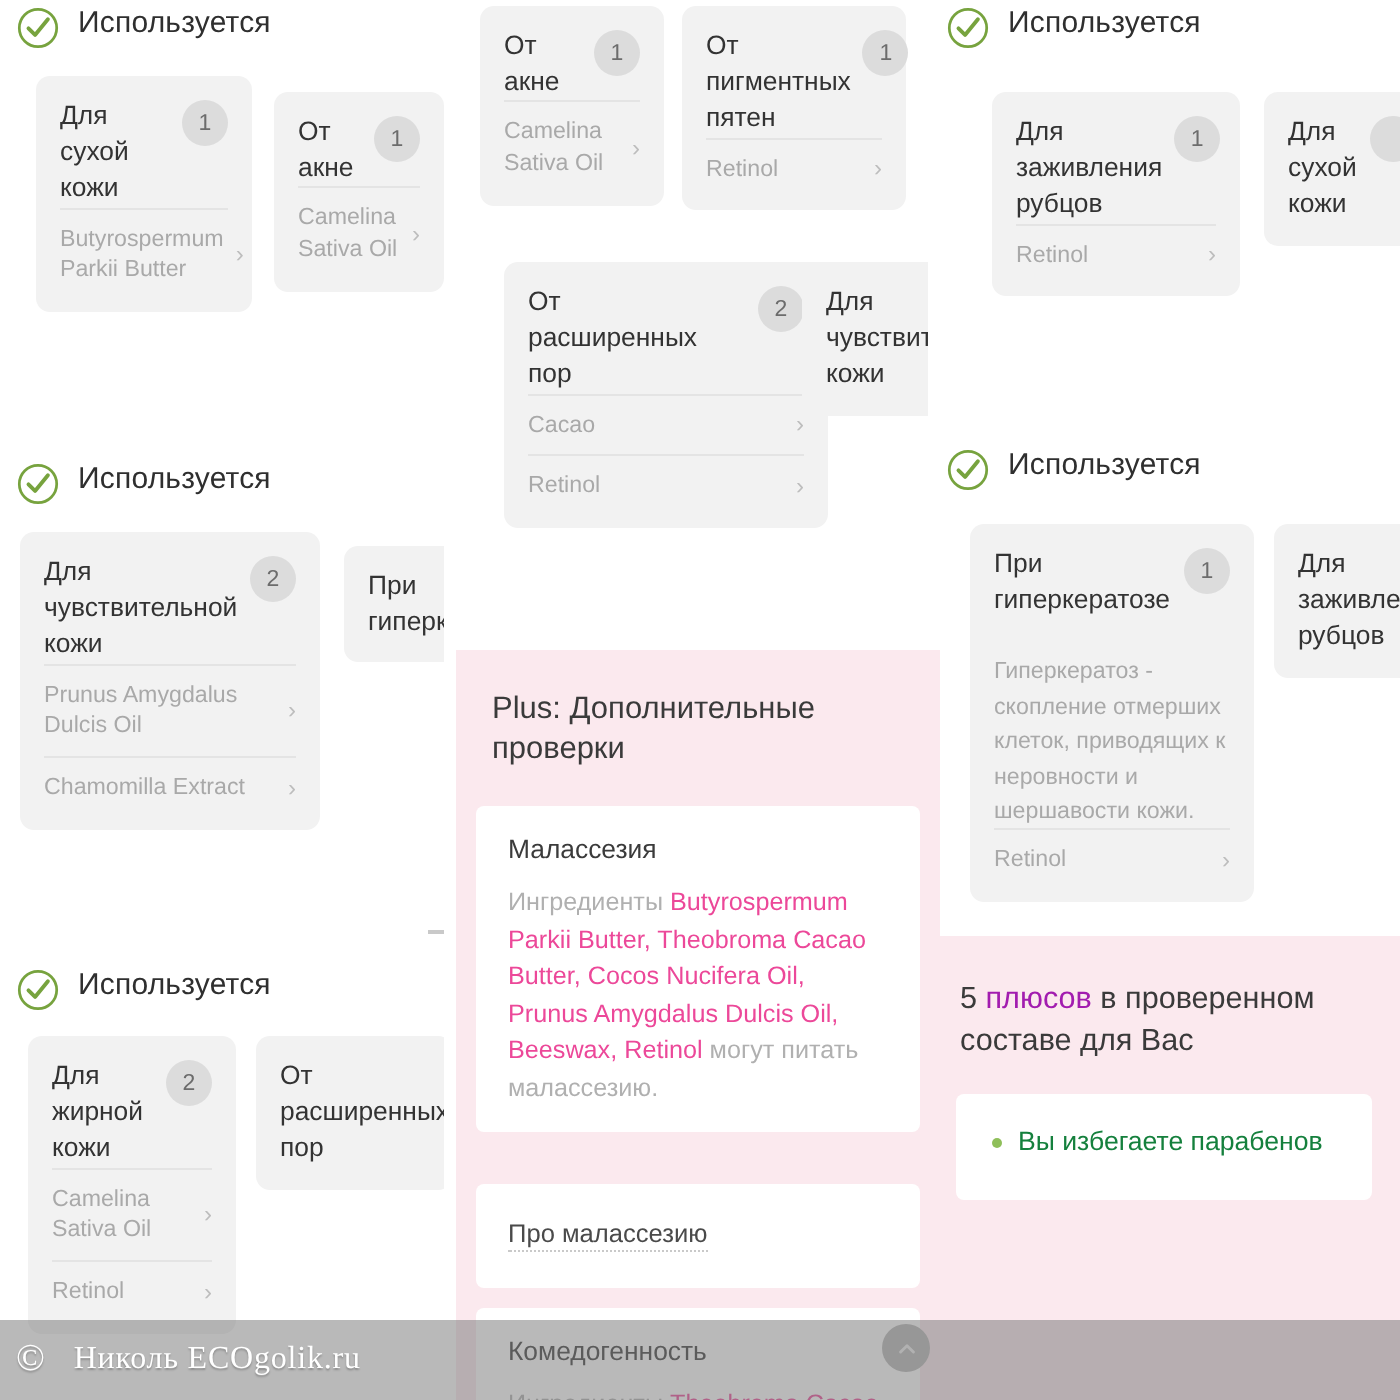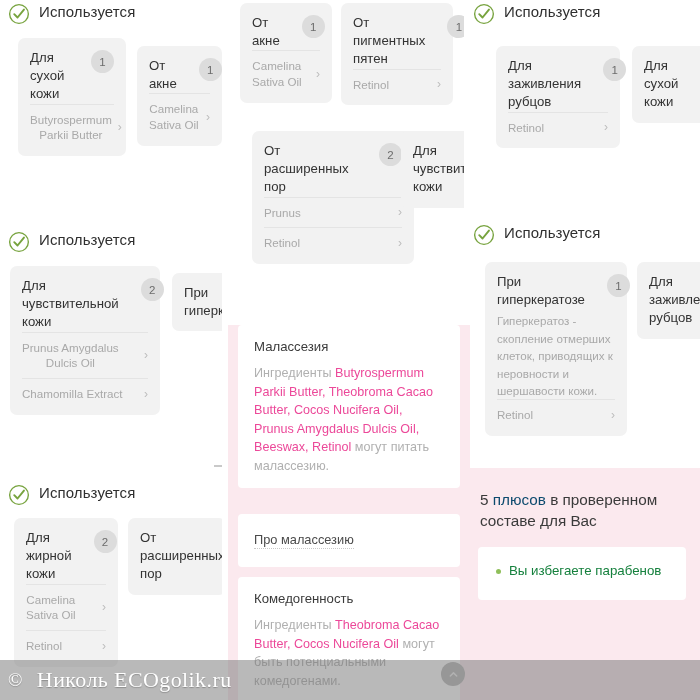--- a/index.html
+++ b/index.html
@@ -20,60 +20,60 @@
   .check-ico { width: 22px; height: 22px; flex: 0 0 22px; display:block; }
   .sec-title { font-size: 15px; color: #2f2f2f; letter-spacing: .1px; white-space: nowrap; }
 
   
   .bcard {
     position: absolute;
     background: #f2f2f2;
     border-radius: 7px;
     padding: 11px 12px 6px 12px;
   }
-  .bcard-top { display: flex; align-items: flex-start; justify-content: space-between; gap: 22px; }
+  .bcard-top { display: flex; align-items: flex-start; justify-content: space-between; gap: 6px; }
   .bcard-title {
     font-size: 13.2px; line-height: 1.38; color: #333333; font-weight: 400;
     white-space: pre-line;
   }
   .bcard-count {
     flex: 0 0 auto;
     width: 23px; height: 23px; border-radius: 50%;
     background: #dcdcdc; color: #6c6c6c;
     font-size: 11.5px; display: flex; align-items: center; justify-content: center;
     margin-top: 1px;
   }
   .bcard-desc {
-    font-size: 11.6px; line-height: 1.5; color: #a9a9a9; margin-top: 3px; white-space: pre-line;
+    font-size: 11.6px; line-height: 1.5; color: #a9a9a9; margin-top: 18px; white-space: pre-line;
   }
   .ing-row {
     display: flex; align-items: center; justify-content: space-between;
     border-top: 1px solid #e4e4e4;
     padding: 7px 0 7px 0;
     font-size: 11.6px; line-height: 1.35; color: #a9a9a9;
   }
   .ing-row:first-of-type { margin-top: 8px; }
-  .ing-name { white-space: pre-line; text-align: center; }
+  .ing-name { white-space: pre-line; }
   .chev { color: #bdbdbd; font-size: 12px; line-height: 1; padding-left: 6px; }
 
   
   .pink-panel { position: absolute; background: #fbe9ee; overflow: hidden; }
   .pink-head {
     font-size: 15.5px; line-height: 1.3; color: #3a3a3a; padding: 20px 18px 18px 18px;
     white-space: pre-line;
   }
   .white-card { background: #ffffff; margin: 0 10px 8px 10px; border-radius: 4px; padding: 14px 16px 13px 16px; }
   .wc-title { font-size: 13.2px; color: #3b3b3b; margin-bottom: 10px; }
   .wc-body { font-size: 12.6px; line-height: 1.47; color: #b0b0b0; }
   .wc-body b { color: #ec4899; font-weight: 400; }
   .wc-link { font-size: 12.8px; color: #4a4a4a; border-bottom: 1px dotted #c9c9c9; display: inline-block; padding-bottom: 1px; }
 
   
   .plus-head { font-size: 15.3px; line-height: 1.35; color: #3a3a3a; padding: 22px 16px 16px 16px; white-space: pre-line;}
-  .plus-head .hl { color: #0c4a6e; }
+  .plus-head .hl { color: #a21caf; }
   .plus-card { background:#ffffff; margin: 0 14px 0 14px; border-radius: 4px; padding: 16px 16px 22px 18px; }
   .plus-item-title { font-size: 13.3px; color: #15803d; position: relative; padding-left: 13px; }
   .plus-item-title:before {
     content:""; position:absolute; left:0; top: 6px; width:5px; height:5px; border-radius:50%; background:#8fbf5a;
   }
   .plus-item-body { font-size: 12.6px; line-height: 1.5; color: #b0b0b0; margin-top: 12px; }
 
   
   .dash { position:absolute; width: 11px; height: 0; border-top: 2px solid #c9c9c9; }
 
@@ -84,21 +84,21 @@
   }
   .scrolltop svg { display:block; }
 
   
   .wm-bar {
     position:absolute; left:0; width: 700px; background: rgba(120,120,120,.52);
     display:flex; align-items:center;
   }
   .wm-text {
     font-family: "Liberation Serif", "DejaVu Serif", serif;
-    font-size: 22px; color: #ffffff; letter-spacing: .4px; padding-left: 8px;
+    font-size: 16px; color: #ffffff; letter-spacing: .4px; padding-left: 8px;
     text-shadow: 0 1px 1px rgba(0,0,0,.25);
   }
   .wm-c { font-size: 19px; padding-right: 6px; }
 </style>
 </head>
 <body>
 
 <div id="stage">
 
   <div class="panel" style="left:0; top:0; width:222px; height:215px;">
@@ -166,21 +166,21 @@
     </div>
 
     <div class="bcard" style="left:24px; top:131px; width:162px;">
       <div class="bcard-top">
         <div class="bcard-title">От
 расширенных
 пор</div>
         <div class="bcard-count">2</div>
       </div>
       <div class="ing-row">
-        <span class="ing-name">Prunus</span>
+        <span class="ing-name">Cacao</span>
         <span class="chev">›</span>
       </div>
       <div class="ing-row">
         <span class="ing-name">Retinol</span>
         <span class="chev">›</span>
       </div>
     </div>
 
     <div class="bcard" style="left:173px; top:131px; width:72px; padding-bottom:11px;">
       <div class="bcard-top">
@@ -325,20 +325,22 @@
     <div class="bcard" style="left:128px; top:44px; width:98px; padding-bottom:11px;">
       <div class="bcard-top">
         <div class="bcard-title">От
 расширенных
 пор</div>
       </div>
     </div>
   </div>
 
   <div class="pink-panel" style="left:228px; top:325px; width:242px; height:375px;">
+    <div class="pink-head">Plus: Дополнительные
+проверки</div>
 
     <div class="white-card" style="margin-bottom:26px;">
       <div class="wc-title">Малассезия</div>
       <div class="wc-body">
         <span>Ингредиенты </span><b>Butyrospermum Parkii Butter, Theobroma Cacao Butter, Cocos Nucifera Oil, Prunus Amygdalus Dulcis Oil, Beeswax, Retinol</b><span> могут питать малассезию.</span>
       </div>
     </div>
     <div class="white-card" style="margin-bottom:10px; padding-top:16px; padding-bottom:18px;">
       <span class="wc-link">Про малассезию</span>
     </div>

